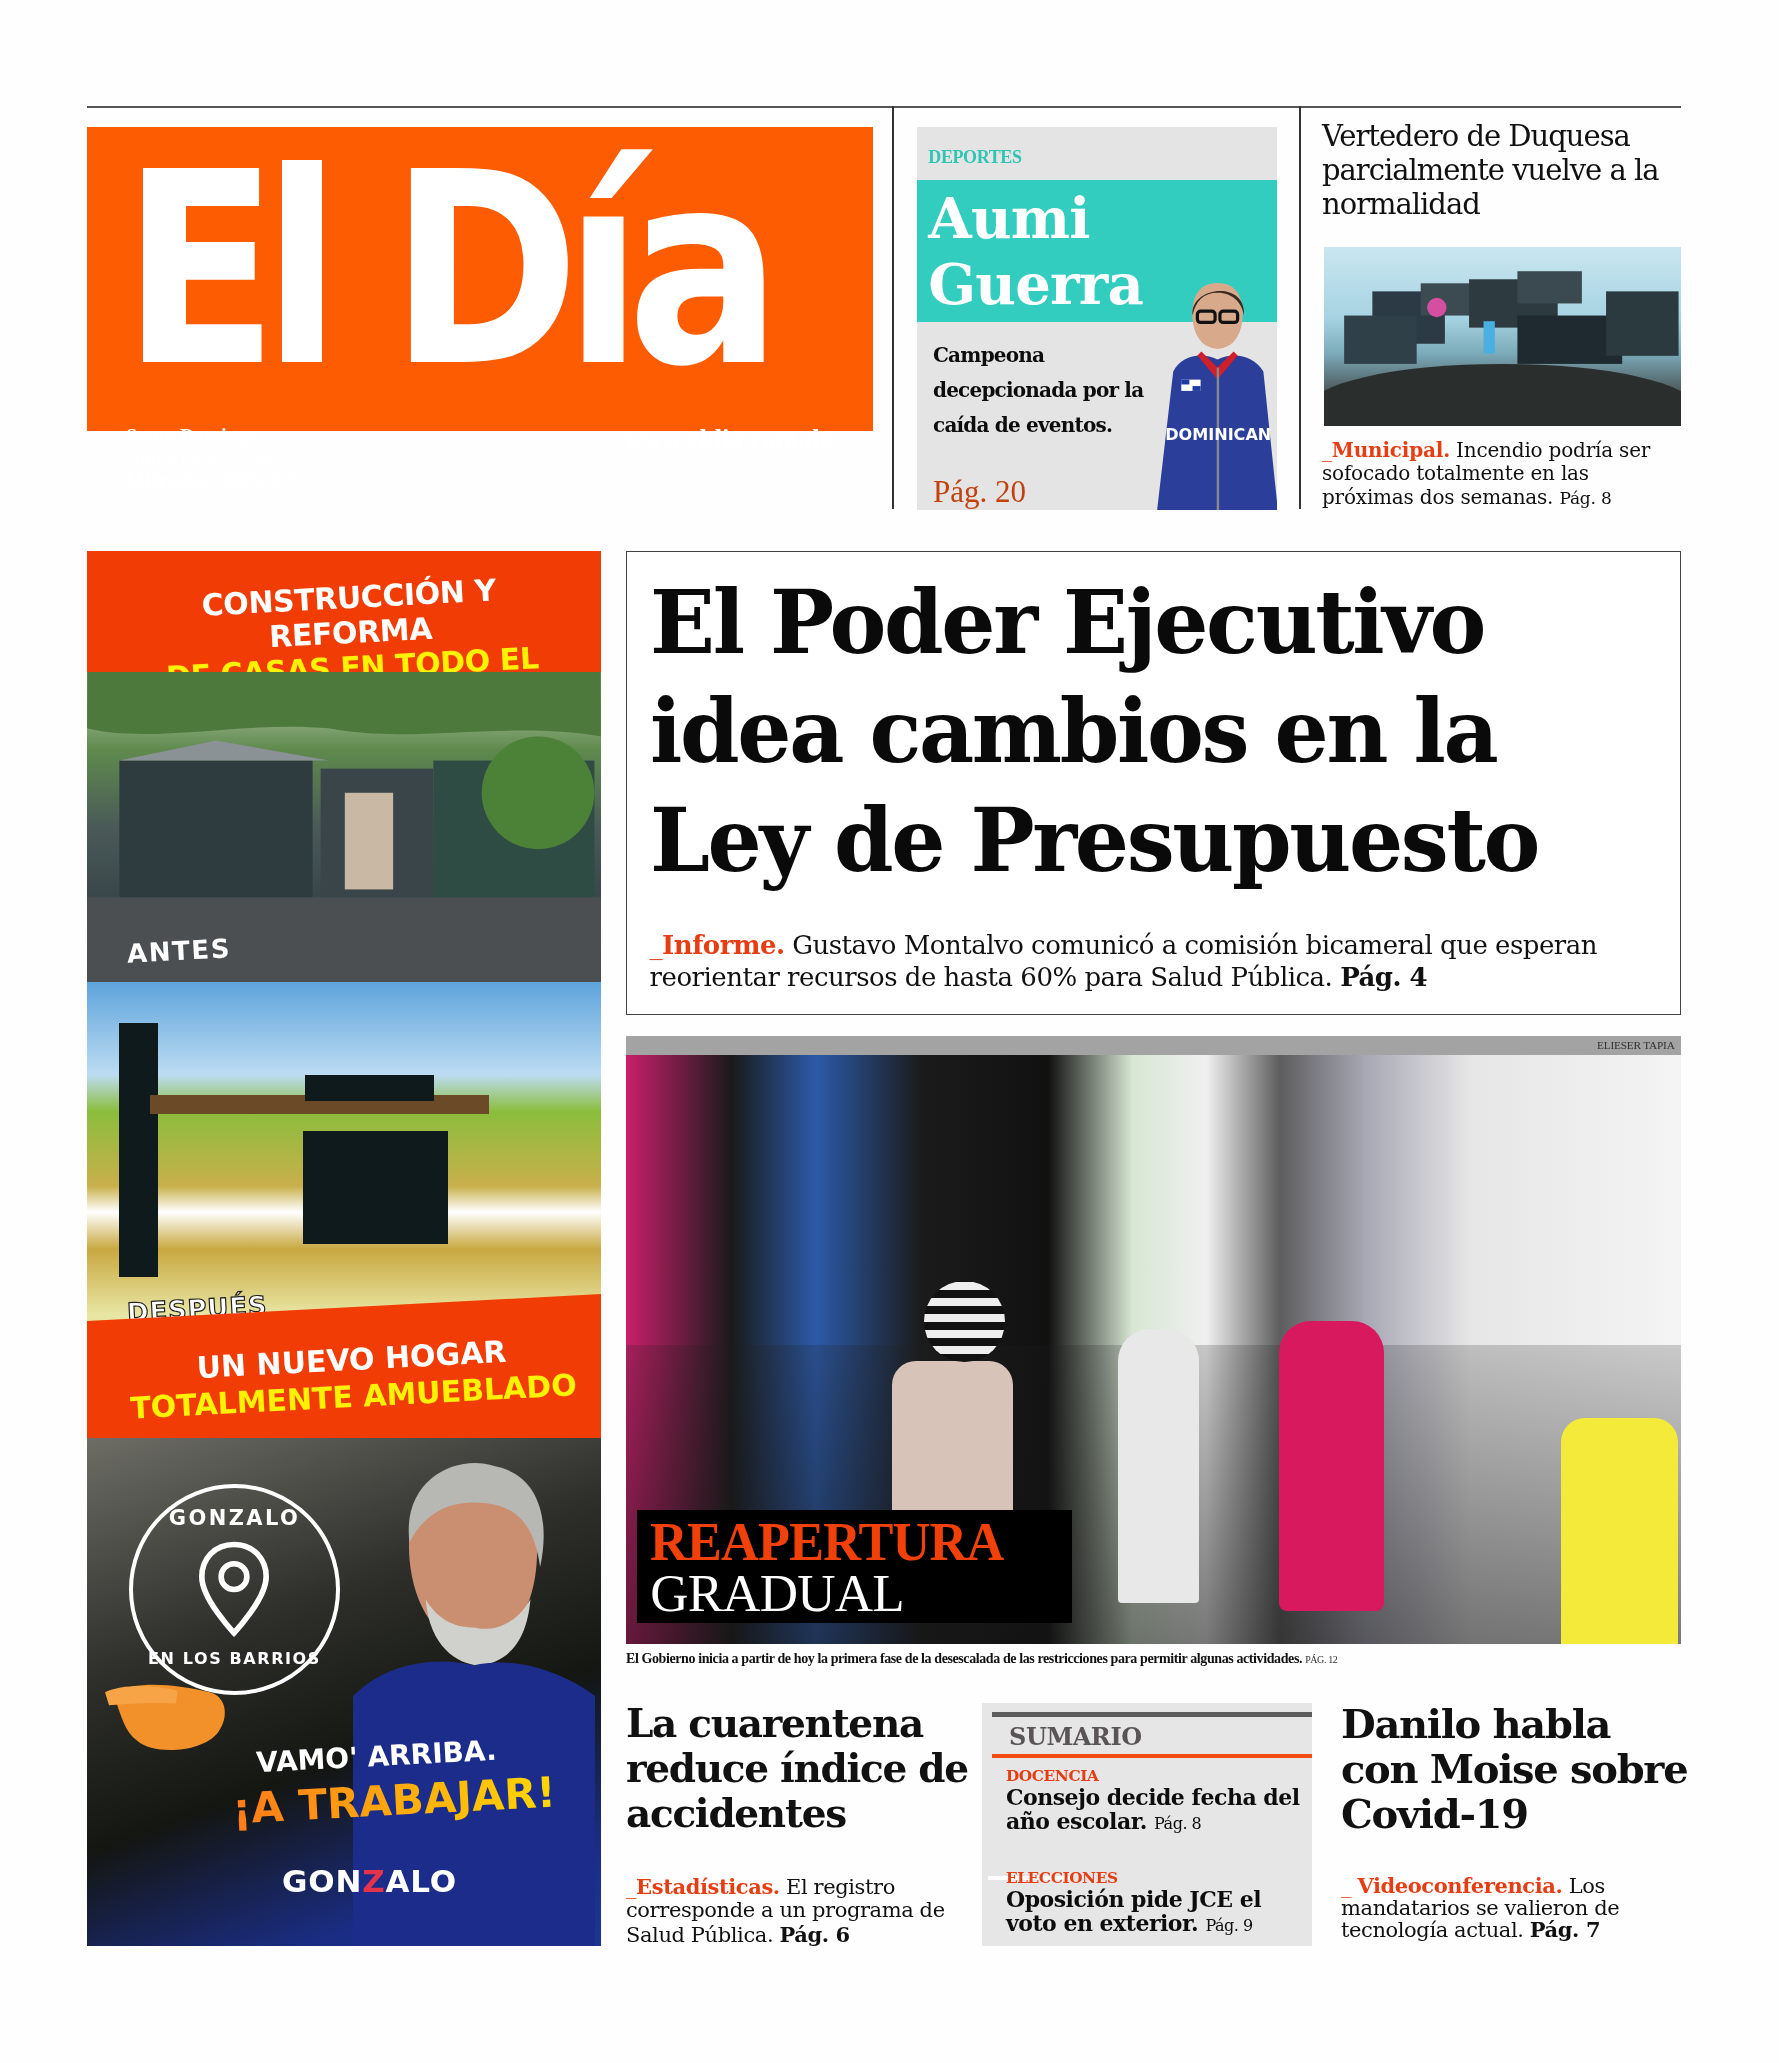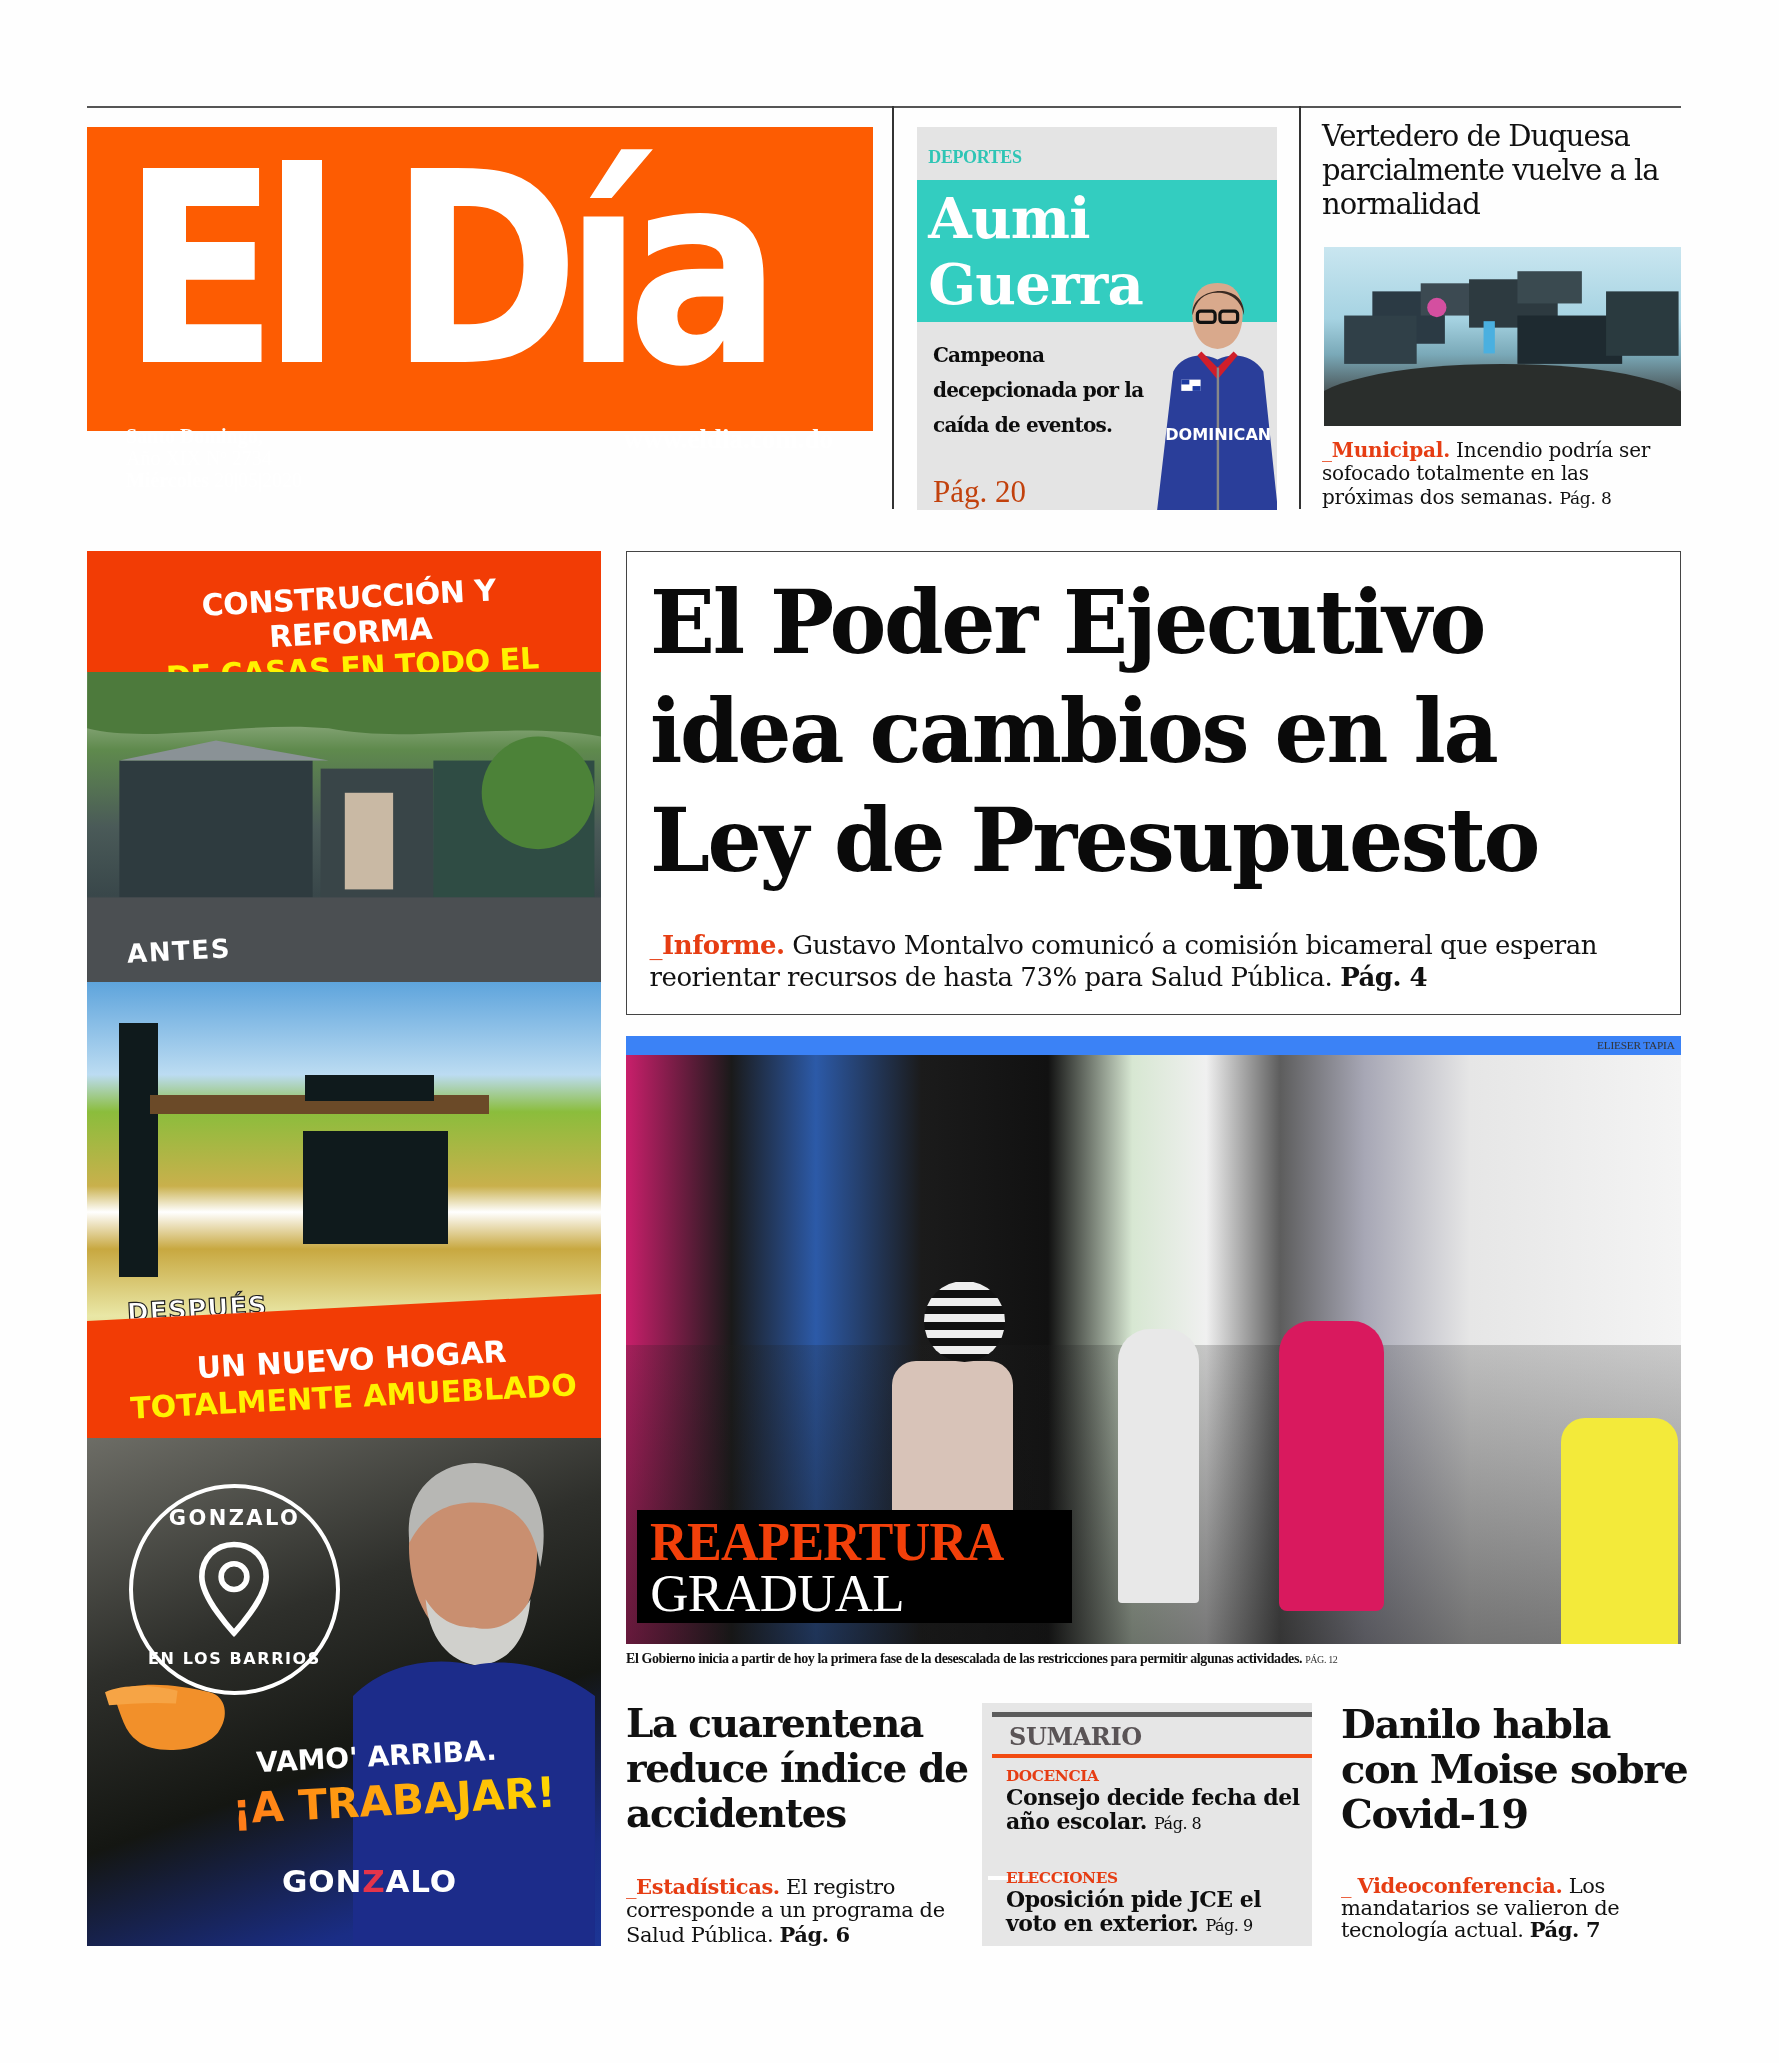--- a/index.html
+++ b/index.html
@@ -63,21 +63,21 @@
   .ad-brand .z { color: #e5344a; }
 
   
   .lead-box { left: 626px; top: 551px; width: 1055px; height: 464px; border: 1.6px solid #444; background: #fff; }
   .lead-hl { position: absolute; left: 22.6px; top: 16px; width: 1032px; font-family: "DejaVu Serif", serif; font-weight: bold; font-size: 87px; line-height: 109px; letter-spacing: -2.4px; color: #0a0a0a; transform: scaleX(0.98); transform-origin: left; }
   .lead-deck { position: absolute; left: 22.6px; top: 377px; width: 1016px; font-family: "DejaVu Serif", serif; font-size: 26px; line-height: 32px; letter-spacing: -0.5px; color: #111; }
   .lead-deck b.kick { font-weight: bold; }
   .lead-deck b.pg { font-weight: bold; }
 
   
-  .photo-bar { left: 626px; top: 1036px; width: 1055px; height: 19.3px; background: #3b82f6; }
+  .photo-bar { left: 626px; top: 1036px; width: 1055px; height: 19.3px; background: #a3a3a3; }
   .photo-credit { position: absolute; right: 6.4px; top: 3.2px; font-size: 11.3px; font-family: "Liberation Serif", serif; color: #333; letter-spacing: -0.2px; }
   .photo { left: 626px; top: 1055px; width: 1055px; height: 589px; overflow: hidden; background: linear-gradient(90deg, #c91f6b 0%, #1a1a1a 10%, #2c5aa8 18%, #1b1b1b 28%, #111 40%, #d7e7d2 48%, #f0f0f0 55%, #5d5d5d 62%, #a7a7b5 70%, #e6e6e6 80%, #f4f4f4 100%); }
   .photo-shade { position: absolute; left: 0; top: 290px; width: 100%; height: 299px; background: linear-gradient(180deg, rgba(30,30,30,0.2), rgba(20,20,20,0.55)); }
   .figure-pink { position: absolute; left: 653px; top: 266px; width: 105px; height: 290px; background: #d9195e; border-radius: 32px 32px 8px 8px; }
   .figure-yellow { position: absolute; left: 935px; top: 363px; width: 117px; height: 227px; background: #f3ea3a; border-radius: 24px 24px 0 0; }
   .figure-white { position: absolute; left: 492px; top: 274px; width: 81px; height: 274px; background: #e8e8e8; border-radius: 32px 32px 4px 4px; }
   .figure-hat { position: absolute; left: 298px; top: 226px; width: 81px; height: 81px; border-radius: 50%; background: repeating-linear-gradient(0deg, #111 0 8px, #eee 8px 16px); }
   .figure-tan { position: absolute; left: 266px; top: 306px; width: 121px; height: 242px; background: #d8c3b8; border-radius: 24px 24px 0 0; }
   .photo-label { position: absolute; left: 11.3px; top: 455px; width: 435px; height: 113px; background: #000; padding: 4.8px 0 0 13px; font-family: "Liberation Serif", serif; }
   .pl-1 { color: #f2400a; font-size: 55px; line-height: 53px; font-weight: bold; letter-spacing: -0.8px; transform: scaleX(0.95); transform-origin: left; }
@@ -216,21 +216,21 @@
   </svg>
   <div class="ad-slogan1">VAMO' ARRIBA.</div>
   <div class="ad-slogan2">¡A TRABAJAR!</div>
   <div class="ad-brand"><span>GON</span><span class="z">Z</span><span>ALO</span></div>
 </div>
 
 <div class="abs lead-box">
   <div class="lead-hl">El Poder Ejecutivo idea cambios en la Ley de Presupuesto</div>
   <div class="lead-deck">
     <span class="dash">_</span><b class="kick">Informe.</b>
-    <span>Gustavo Montalvo comunicó a comisión bicameral que esperan reorientar recursos de hasta 73% para Salud Pública.</span>
+    <span>Gustavo Montalvo comunicó a comisión bicameral que esperan reorientar recursos de hasta 60% para Salud Pública.</span>
     <b class="pg">Pág. 4</b>
   </div>
 </div>
 
 <div class="abs photo-bar">
   <span class="photo-credit">ELIESER TAPIA</span>
 </div>
 <div class="abs photo">
   <div class="photo-shade"></div>
   <div class="figure-tan"></div>

